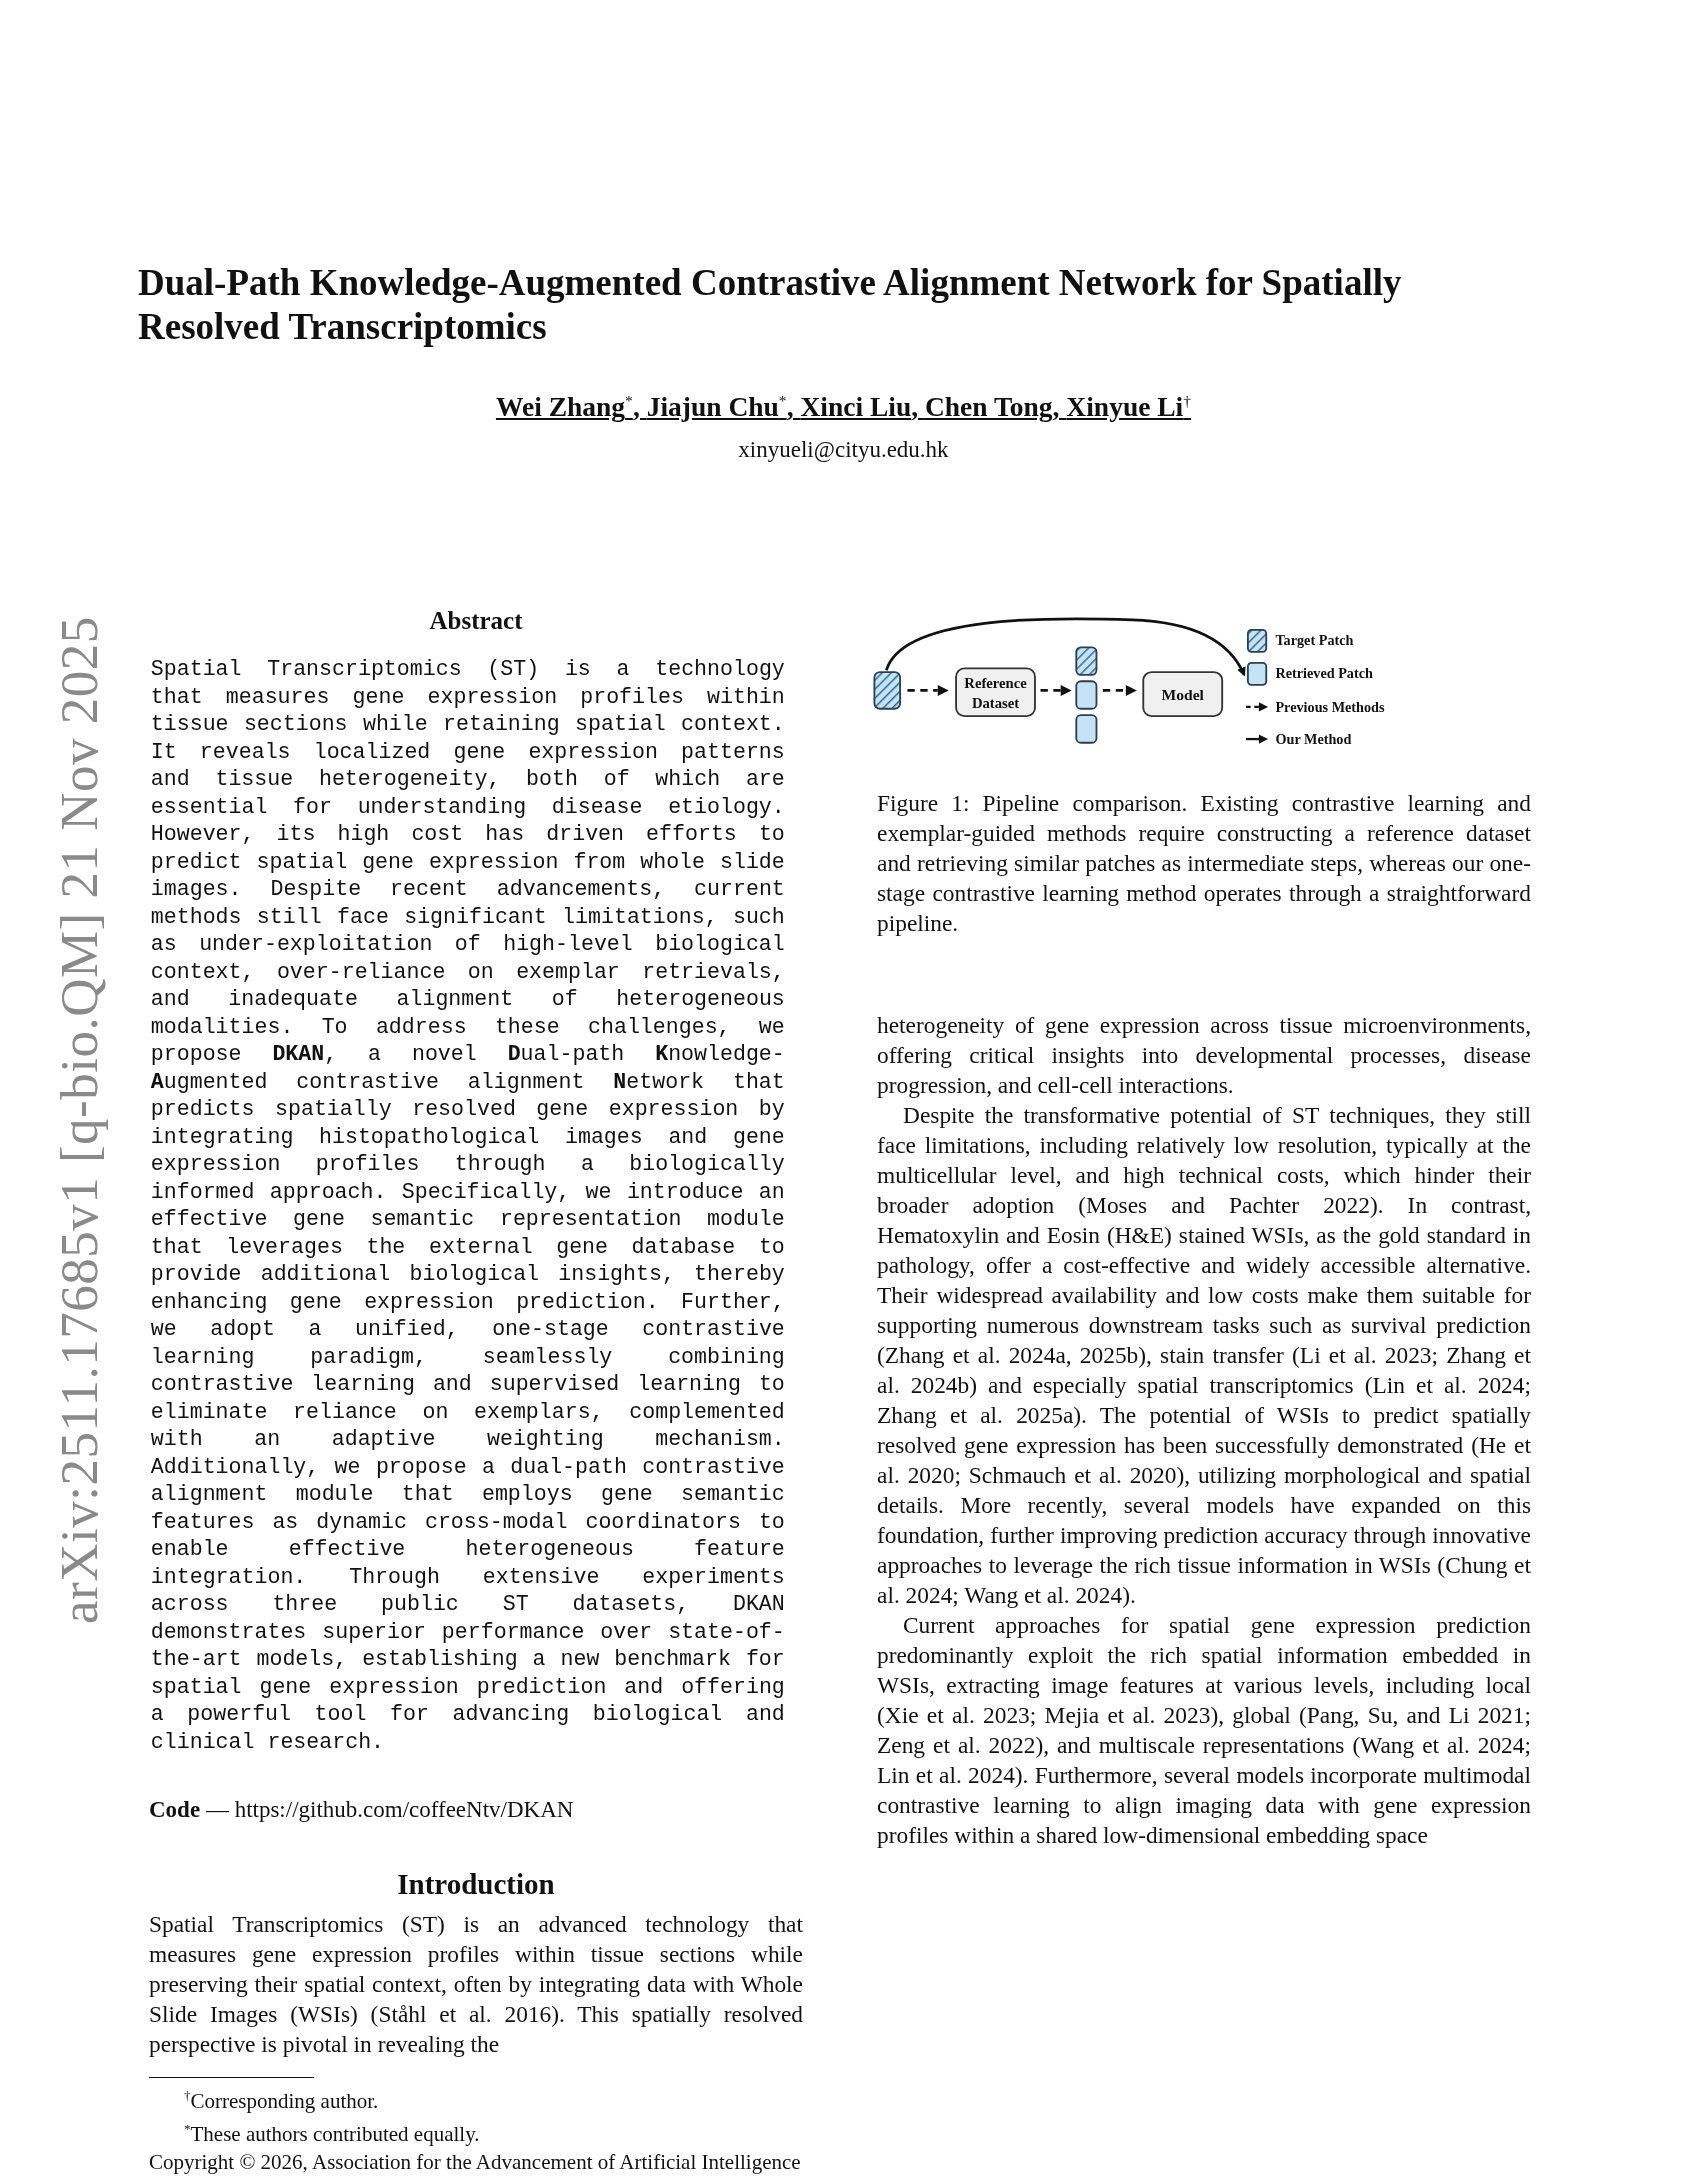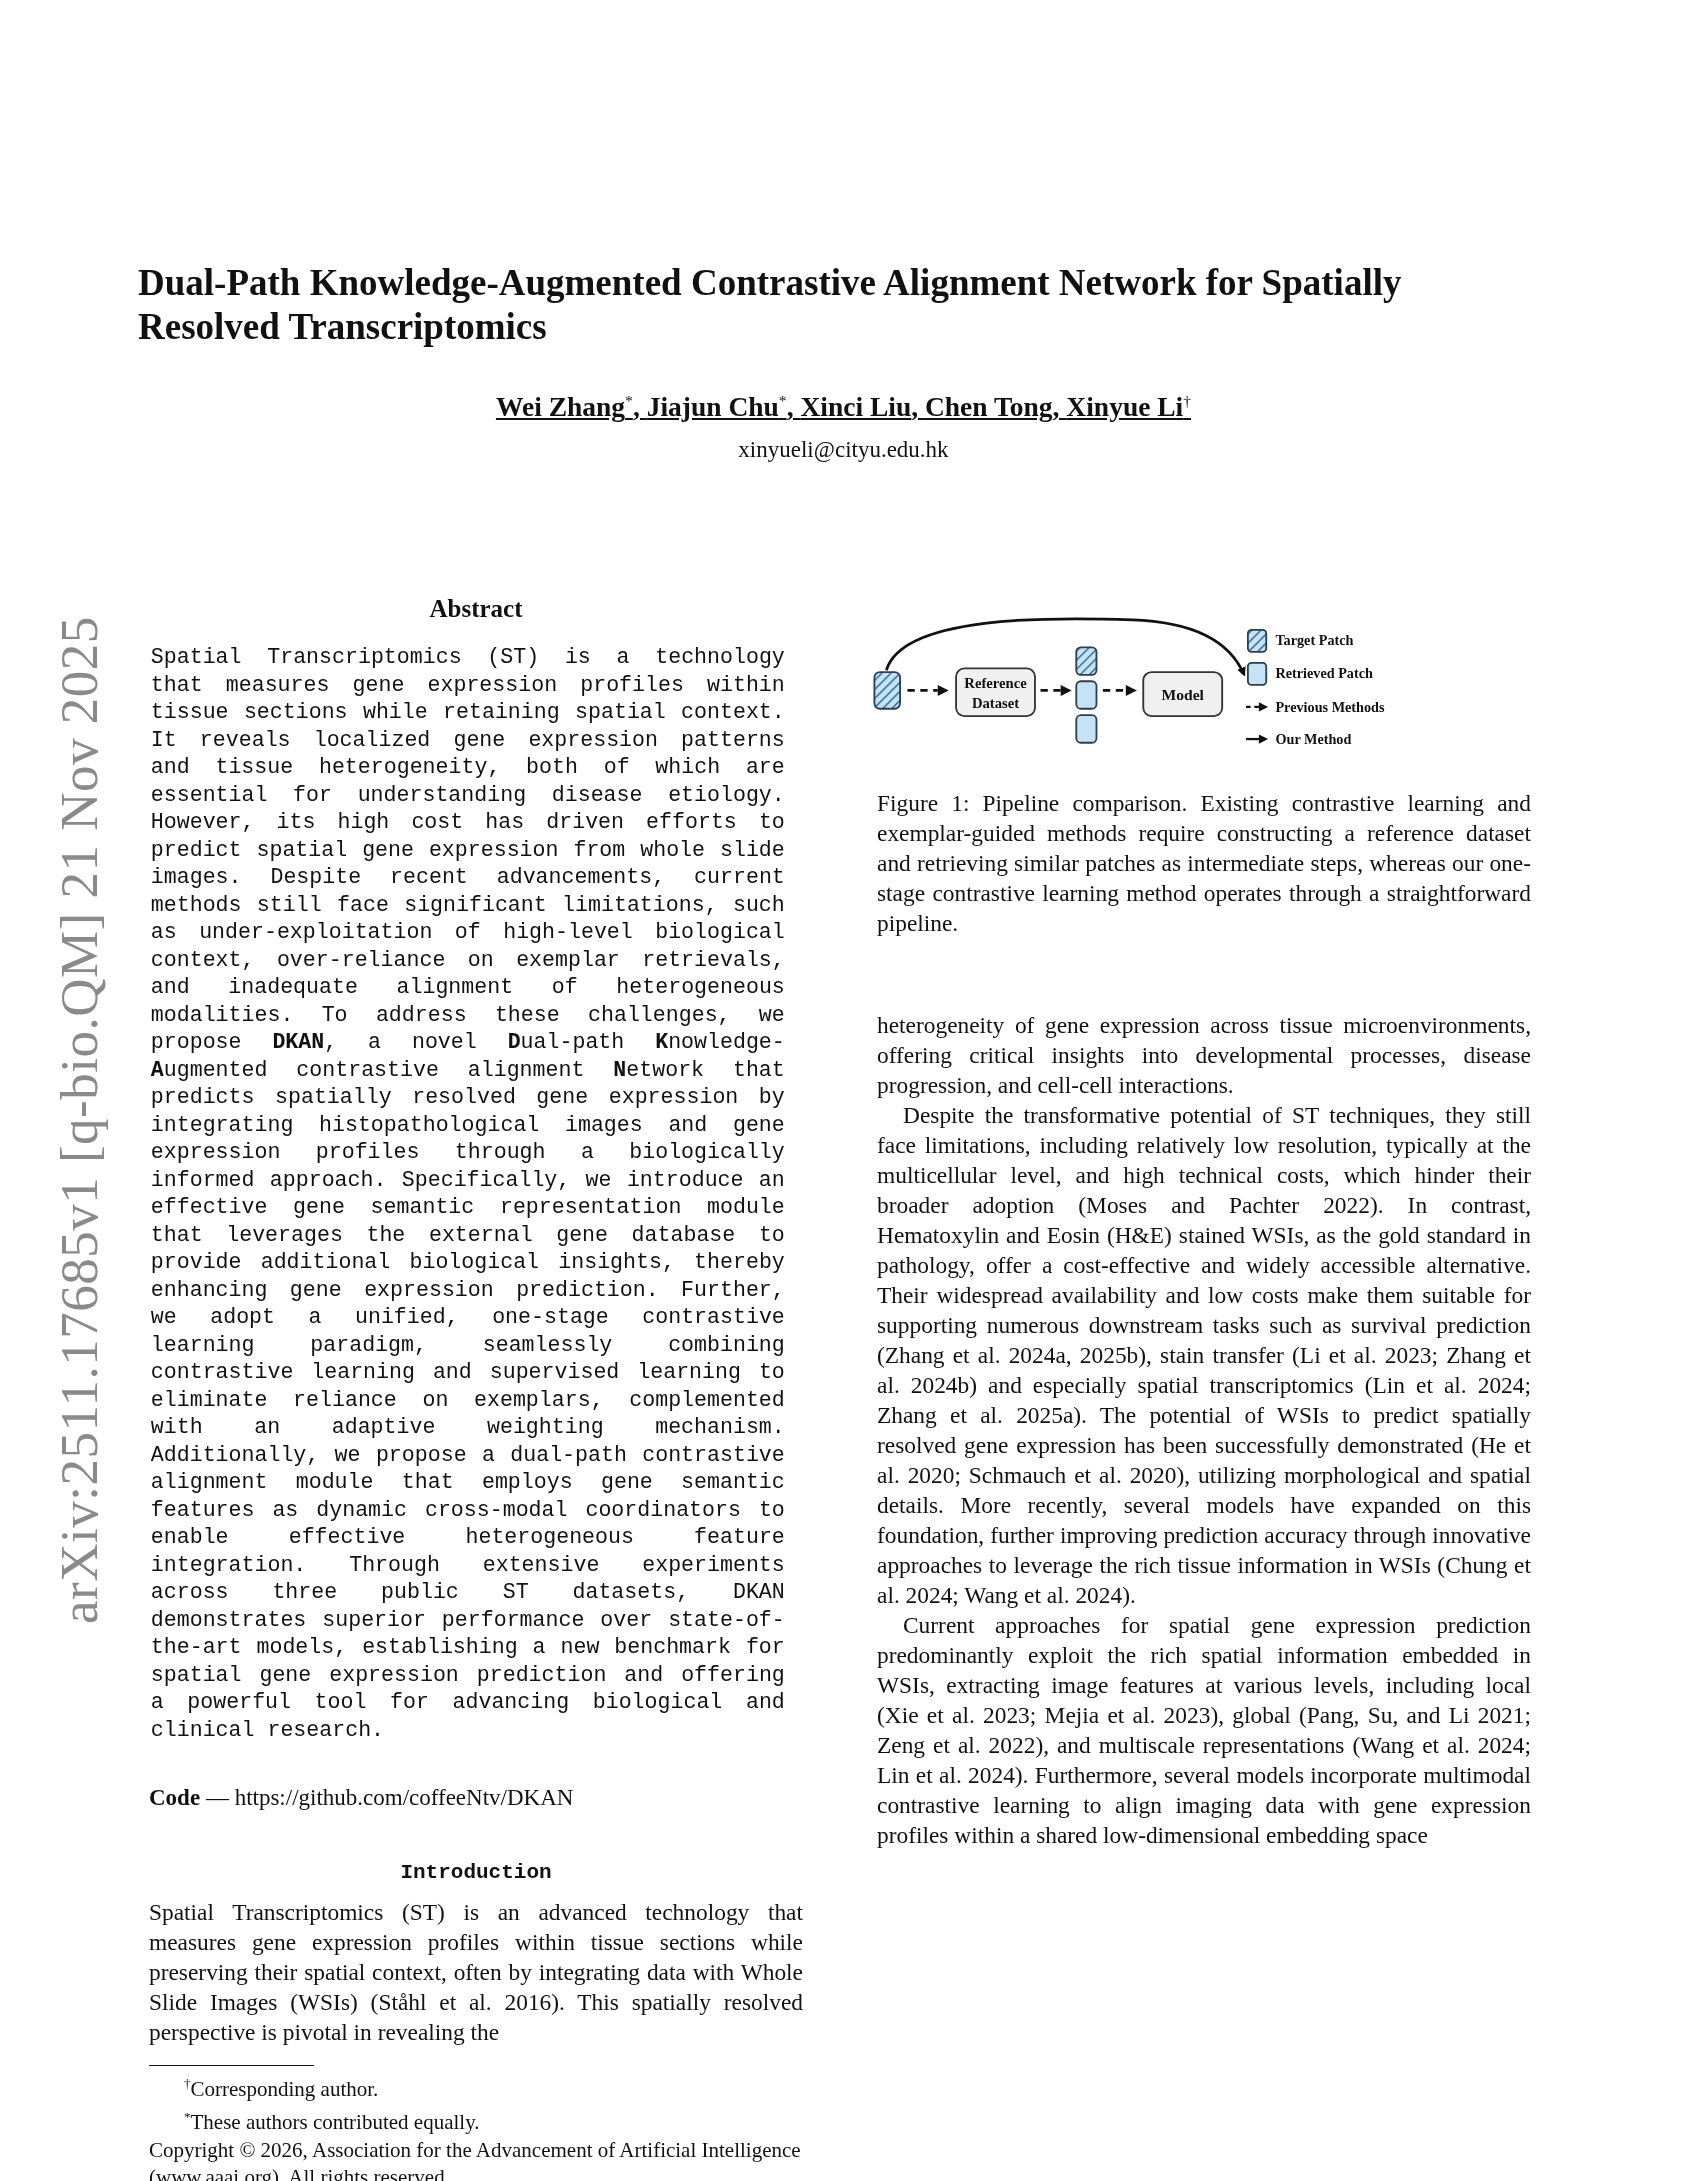--- a/index.html
+++ b/index.html
@@ -22,32 +22,32 @@
     text-align: center; font-weight: bold; font-size: 27.5px; line-height: 33px; text-decoration: underline;
   }
   .authors sup { font-size: 15.6px; font-weight: normal; }
   .affil {
     position: absolute; left: 138px; top: 435px; width: 1411px;
     text-align: center; font-size: 23px; line-height: 30px;
   }
   .col-left { position: absolute; left: 149px; top: 593px; width: 654px; }
   .col-right { position: absolute; left: 877px; top: 606px; width: 654px; }
   .section-heading {
-    text-align: center; font-weight: bold; font-size: 25px; line-height: 31px; margin: 0;
+    text-align: center; font-weight: bold; font-size: 25px; line-height: 31px; margin: 12px;
   }
   .abstract-heading { margin-bottom: 20px; }
   .abstract-text {
     font-size: 21.6px; line-height: 27.5px; text-align: justify; padding-left: 0px;
     margin: 8px; hyphens: manual; width: 634px; margin-left: 1.8px; font-family: Liberation Mono, monospace;
   }
   .code-line {
     margin-top: 39px; font-size: 23px; line-height: 29px;
   }
   .code-line b { font-weight: bold; }
-  .intro-heading { margin-top: 42px; font-size: 21px; line-height: 37px; margin-bottom: 5.5px; font-family: Liberation Mono, monospace; }
+  .intro-heading { margin-top: 42px; font-size: 29px; line-height: 37px; margin-bottom: 5.5px; }
   .body-text {
     font-size: 23.4px; line-height: 30px; text-align: justify; margin: 0;
   }
   .indent { text-indent: 26px; }
   .fn-rule {
     width: 165px; height: 0; border-top: 1.4px solid #111; margin-top: 18.4px; margin-bottom: 3.7px;
   }
   .footnote { font-size: 21px; line-height: 27.5px; margin: 0; }
   .footnote.indent-fn { padding-left: 35px; }
   .footnote sup { font-size: 13px; }

